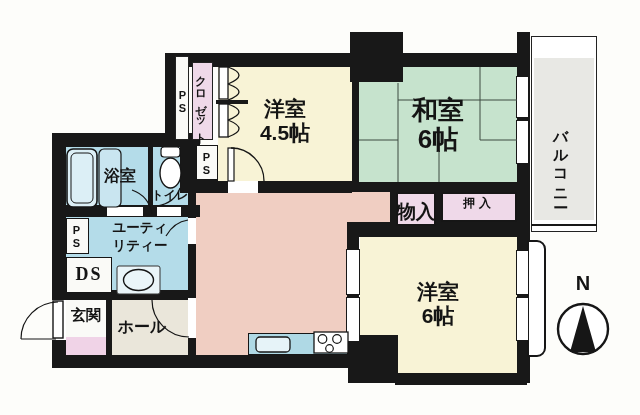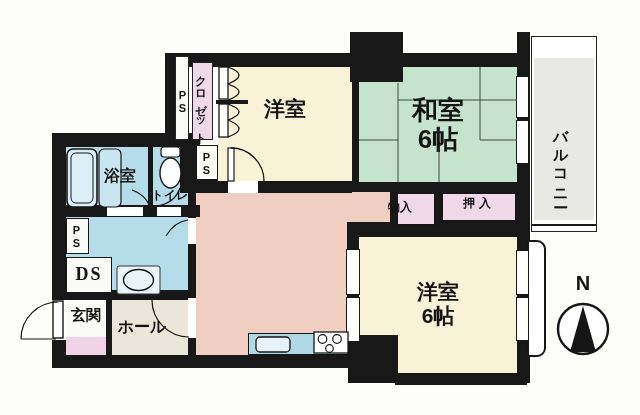--- a/index.html
+++ b/index.html
@@ -131,38 +131,43 @@
       <circle cx="329.5" cy="348.5" r="3.8" fill="none" stroke="#161616" stroke-width="1.2"></circle>
     </g>
     <g>
       <circle cx="583" cy="329" r="25" fill="#fff" stroke="#161616" stroke-width="2.4"></circle>
       <polygon points="583,306 570,352 596,352" fill="#161616"></polygon>
     </g>
   </svg>
 
   <div class="label" style="left:230px;top:97px;width:110px;font-size:21px;">
     <span style="display:block;">洋室</span>
+    <span style="display:block;">4.5帖</span>
   </div>
   <div class="label" style="left:383px;top:96px;width:110px;font-size:26px;text-align:center;">
     <span style="display:block;">和室</span>
     <span style="display:block;">6帖</span>
   </div>
   <div class="label" style="left:381px;top:280px;width:114px;font-size:21px;">
     <span style="display:block;">洋室</span>
     <span style="display:block;">6帖</span>
   </div>
   <div class="label" style="left:202px;top:249px;width:144px;">
   </div>
   <div class="label vlabel" style="left:552px;top:93px;height:136px;font-size:15px;letter-spacing:3px;">バルコニー</div>
   <div class="label" style="left:92px;top:167px;width:56px;font-size:16px;">浴室</div>
   <div class="label" style="left:150px;top:189px;width:40px;font-size:12px;">トイレ</div>
+  <div class="label" style="left:98px;top:219px;width:84px;font-size:13.5px;line-height:1.3;">
+    <span style="display:block;">ユーティ</span>
+    <span style="display:block;">リティー</span>
+  </div>
   <div class="label" style="left:66px;top:264px;width:46px;font-size:18px;letter-spacing:2px;font-family:Liberation Serif, serif;">DS</div>
   <div class="label" style="left:66px;top:307px;width:40px;font-size:15px;">玄関</div>
   <div class="label" style="left:112px;top:318px;width:60px;font-size:16px;">ホール</div>
   <div class="label vlabel" style="left:194px;top:66px;height:74px;font-size:11.5px;letter-spacing:1px;">クロゼット</div>
   <div class="label vlabel" style="left:176px;top:84px;height:36px;font-size:11px;letter-spacing:1px;">PS</div>
   <div class="label vlabel" style="left:200px;top:149px;height:30px;font-size:11px;letter-spacing:1px;">PS</div>
   <div class="label vlabel" style="left:70px;top:222px;height:30px;font-size:11px;letter-spacing:1px;">PS</div>
-  <div class="label" style="left:380px;top:201px;width:40px;font-size:12px;">物入</div>
+  <div class="label" style="left:396px;top:201px;width:40px;font-size:19px;">物入</div>
   <div class="label" style="left:441px;top:197px;width:76px;font-size:12px;letter-spacing:4px;">押入</div>
   <div class="label" style="left:568px;top:272px;width:30px;font-size:20px;">N</div>
 
 </div>
 
 </body></html>

